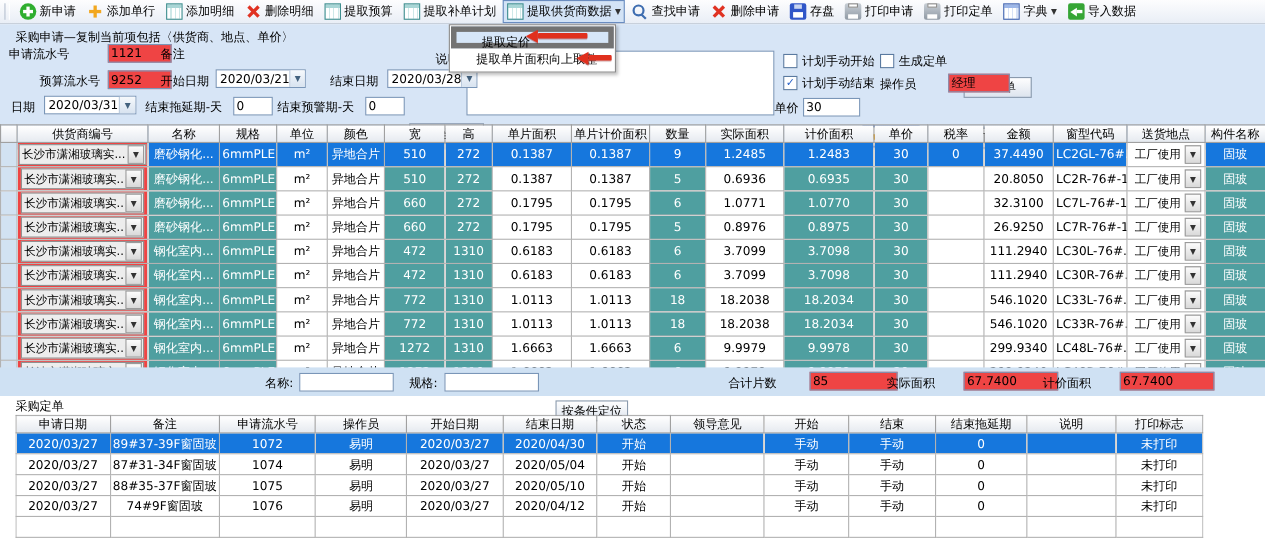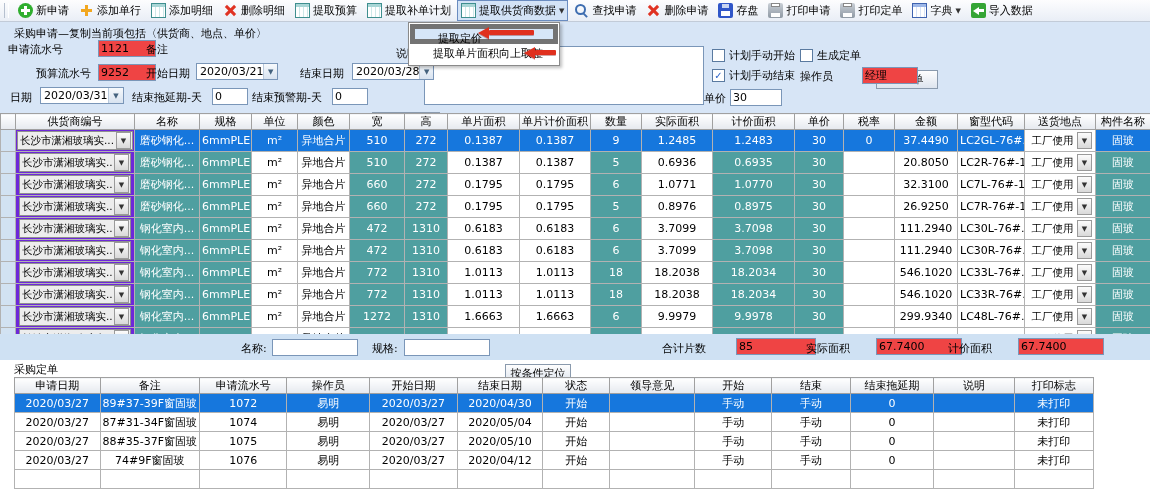--- a/index.html
+++ b/index.html
@@ -77,21 +77,21 @@
       font-weight:400;height:15px;padding:0 1px;overflow:hidden;white-space:nowrap;}
   table.grid td{border:1px solid #b2b2b2;height:19px;padding:0 2px;overflow:hidden;
       white-space:nowrap;text-align:center;}
   #maintable{position:absolute;left:0;top:113px;width:1150px;}
   td.ind{background:#d2e2f2;border:1px solid #9fb6cc;}
   td.c-teal{background:#4f9fa0;color:#fff;}
   td.c-plain{background:#fff;}
   td.r{text-align:right;padding-right:4px;}
   tr.sel td{background:#1677dd;color:#fff;}
   tr.sel td.ind{background:#d2e2f2;}
-  td.c-combo,tr.sel td.c-combo{background:#6d28d9;color:#000;padding:0;}
+  td.c-combo,tr.sel td.c-combo{background:#ef4444;color:#000;padding:0;}
   td.c-combo2{padding:0;background:#fff;color:#000;}
   tr.sel td.c-combo2{background:#fff;color:#000;}
   .mcombo{display:flex;align-items:center;height:19px;box-sizing:border-box;}
   .mcombo .t{flex:1;overflow:hidden;white-space:nowrap;text-align:left;padding-left:2px;font-size:10.5px;}
   .mcombo .ar{width:13px;height:15px;margin:2px 1px;display:flex;align-items:center;justify-content:center;
       font-size:7px;color:#333;background:linear-gradient(#fcfcfc,#d9d9d9);border:1px solid #9a9a9a;}
   .mcombo.sup{background:#ededed;border:1px solid #909090;margin:1px;}
 
   
   #filterbar{position:absolute;left:0;top:334px;width:1150px;height:26px;background:#cfe1f3;}

